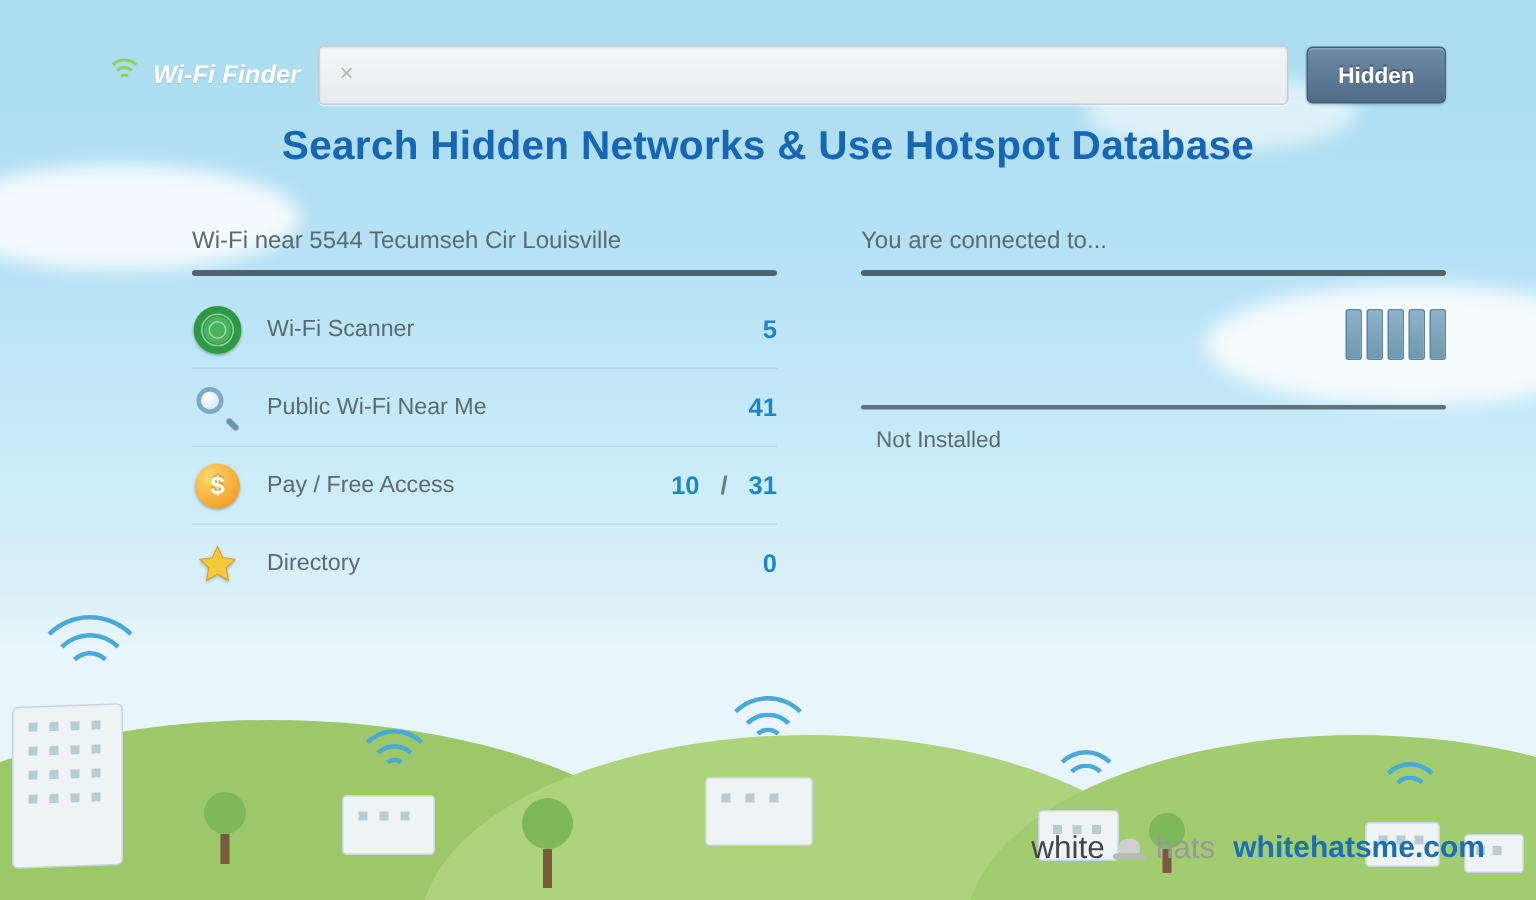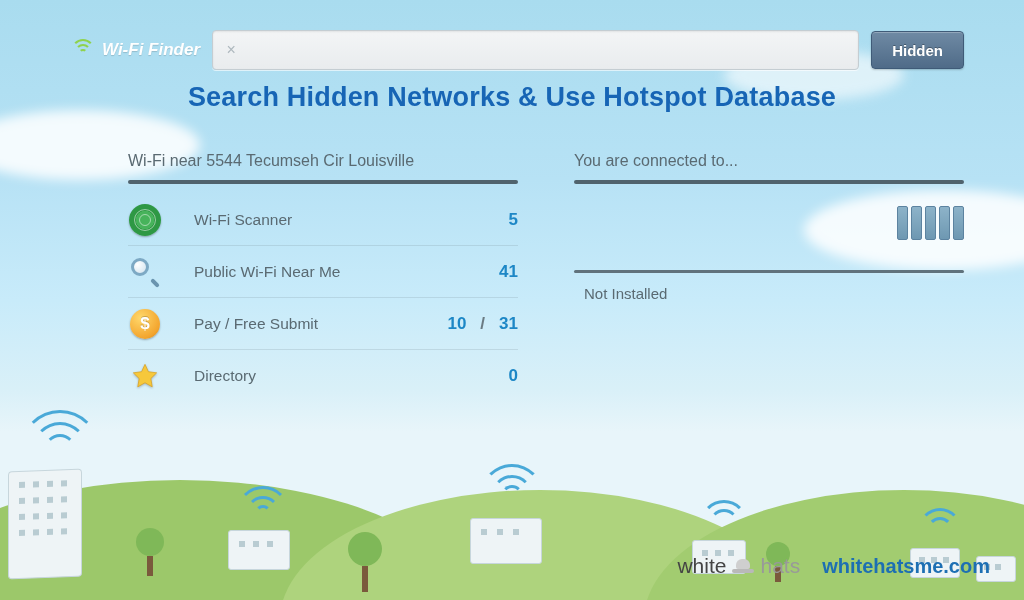--- a/index.html
+++ b/index.html
@@ -41,38 +41,38 @@
   .headline { position:absolute; top:82px; left:0; width:100%; text-align:center; font-size:27px; font-weight:700; color:#1765b5; letter-spacing:.2px;}
 
   
   .panels { position:absolute; top:152px; left:84px; right:60px; display:flex; gap:56px;margin-left:44px; }
   .pane { flex:1; }
   .pane.left { max-width:420px; }
   .section-title { color:#5a6a72; font-size:16px; margin-bottom:10px; font-weight:500;}
   .hr { height:4px; background:#50636d; border-radius:2px; margin-bottom:10px; }
   .hr.thin { height:3px; background:#60727c;}
   .list { display:flex; flex-direction:column; }
-  .row { display:flex; align-items:center; height:52px; border-bottom:1px solid rgba(120,140,150,.22); gap:32px; }
+  .row { display:flex; align-items:center; height:52px; border-bottom:1px solid rgba(120,140,150,.22); gap:16px; }
   .row:last-child { border-bottom:none; }
   .row .icon { width:34px; height:34px; display:flex; align-items:center; justify-content:center; }
   .row .label { flex:1; color:#5a6a72; font-size:15.5px; }
   .row .value { color:#1d87c6; font-weight:700; font-size:17px; min-width:26px; text-align:right;}
   .row .pair { color:#5a6a72; font-weight:700; font-size:17px; display:flex; gap:14px; align-items:center;}
   .row .pair .v { color:#1d87c6; }
   .row .pair .sep { color:#6a7a82; }
 
   
   .right .section { margin-bottom:30px; }
   .signal { display:flex; gap:3px; justify-content:flex-end; margin-top:22px; margin-bottom:8px;}
   .signal .bar { width:11px; height:34px; background:linear-gradient(#8db3c9,#6e98b2); border:1px solid #5c83a0; border-radius:2px;}
   .status { color:#5a6a72; font-size:15px; margin:12px 0 4px 10px;}
   .install-link { color:#1d87c6; font-size:15px; font-weight:600; margin-left:10px; cursor:pointer;}
 
   
-  .footer { position:absolute; bottom:22px; right:34px; display:flex; align-items:flex-end; gap:22px;}
+  .footer { position:absolute; bottom:22px; right:34px; display:flex; align-items:flex-start; gap:12px;}
   .wh-logo { display:flex; align-items:center; gap:6px; color:#666; font-size:21px;}
   .wh-logo .bold { color:#444; font-weight:400;}
   .wh-logo .light { color:#999; font-weight:300;}
   .wh-hat { width:22px; height:14px; position:relative;}
   .wh-hat .crown { width:14px; height:10px; border-radius:6px 6px 2px 2px; background:#cfcfcf; margin:0 auto;}
   .wh-hat .brim { width:22px; height:4px; border-radius:3px; background:#b9b9b9; position:absolute; bottom:0; left:0;}
   .site { color:#1d6fb3; font-size:20px; font-weight:700;}
 
   
   .ic-radar { width:32px; height:32px; border-radius:50%; background:radial-gradient(circle at center,#47b35b 0 40%, #2e9844 41% 100%); position:relative; box-shadow:0 1px 2px rgba(0,0,0,.3);}
@@ -135,21 +135,21 @@
             </div>
           </div>
         <div class="label">Public Wi-Fi Near Me</div>
         <div class="value">41</div>
       </div>
 
       <div class="row">
         <div class="icon">
             <div class="ic-coin">$</div>
           </div>
-        <div class="label">Pay / Free Submit</div>
+        <div class="label">Pay / Free Access</div>
         <div class="pair">
           <span class="v">10</span>
           <span class="sep">/</span>
           <span class="v">31</span>
         </div>
       </div>
 
       <div class="row">
         <div class="icon">
           <div class="ic-star">

